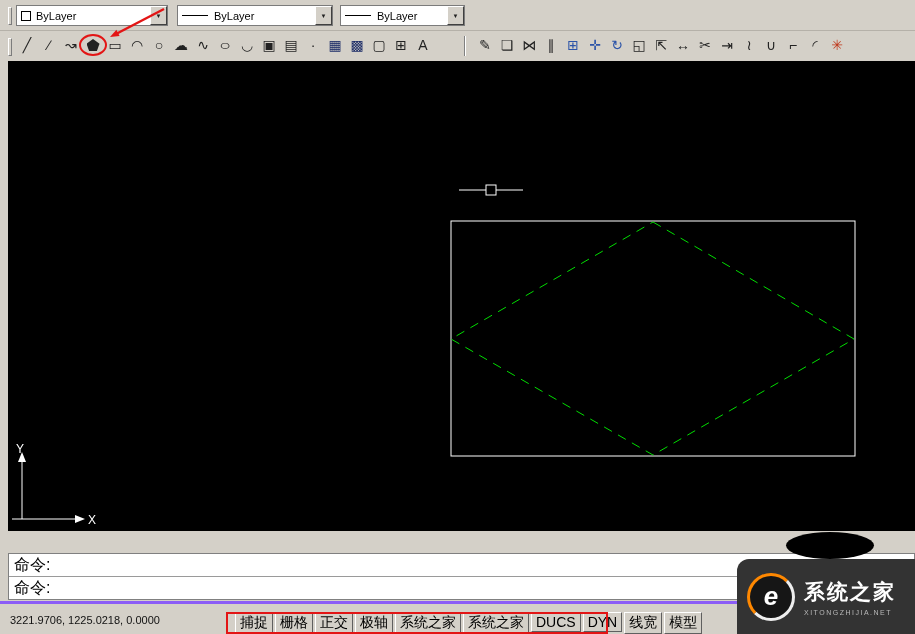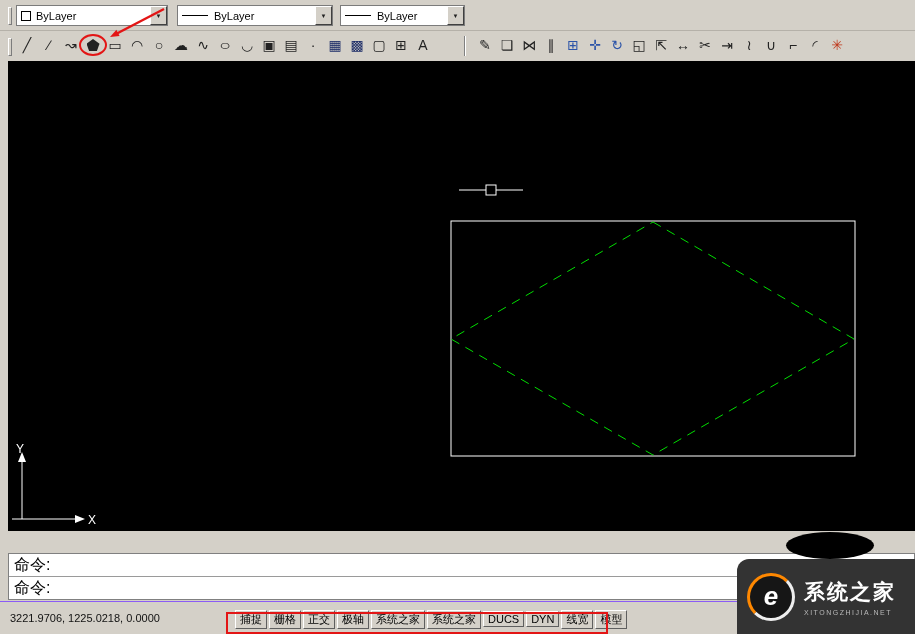--- a/index.html
+++ b/index.html
@@ -40,24 +40,24 @@
   .tabs{margin-left:4px;}
   .tab{display:inline-block;padding:2px 9px 3px;font-size:11px;border:1px solid #808080;background:#c9c5bd;margin-right:-1px;}
   .tab.active{background:#f4f3f0;font-weight:bold;border-top-color:#fff;border-left-color:#fff;}
 
   
   .command-panel{position:absolute;left:8px;top:553px;width:907px;height:47px;background:#fff;border:1px solid #808080;}
   .cmd-line{height:22px;line-height:22px;padding-left:5px;font-size:16px;color:#000;}
   .cmd-input{border-top:1px solid #9a9a9a;}
 
   
-  .status-bar{position:absolute;left:0;top:601px;width:915px;height:33px;background:#d4d0c8;border-top:1px solid #8b5cf6;}
+  .status-bar{position:absolute;left:0;top:601px;width:915px;height:33px;background:#d4d0c8;border-top:3px solid #8b5cf6;}
   .coords{position:absolute;left:10px;top:10px;font-size:11px;color:#111;}
   .toggles{position:absolute;left:234px;top:8px;white-space:nowrap;}
-  .toggle-btn{display:inline-block;margin:0 1px;padding:1px 4px;font-size:11px;background:#d4d0c8;border:1px solid;border-color:#fff #5f5f5f #5f5f5f #fff;color:#000;}
+  .toggle-btn{display:inline-block;margin:0 1px;padding:1px 4px;font-size:14px;background:#d4d0c8;border:1px solid;border-color:#fff #5f5f5f #5f5f5f #fff;color:#000;}
   .status-red-box{position:absolute;left:226px;top:612px;width:382px;height:22px;border:2px solid #e31515;z-index:50;pointer-events:none;}
 
   
   .wm-blob{position:absolute;left:786px;top:532px;width:88px;height:27px;background:#000;border-radius:50%;z-index:40;}
   .watermark{position:absolute;left:737px;top:559px;width:178px;height:75px;background:#333;border-radius:12px 0 0 0;z-index:45;display:flex;align-items:center;padding:8px 6px 8px 10px;gap:9px;}
   .wm-logo{width:48px;height:48px;border-radius:50%;background:#161616;border:3px solid #f80;border-bottom-color:#eee;border-right-color:#eee;display:flex;align-items:center;justify-content:center;flex:none;}
   .wm-e{color:#fff;font-weight:bold;font-style:italic;font-size:26px;}
   .wm-title{color:#fff;font-size:21px;font-weight:bold;letter-spacing:2px;}
   .wm-sub{color:#b9b9b9;font-size:7px;letter-spacing:1.5px;margin-top:3px;}
 </style>

